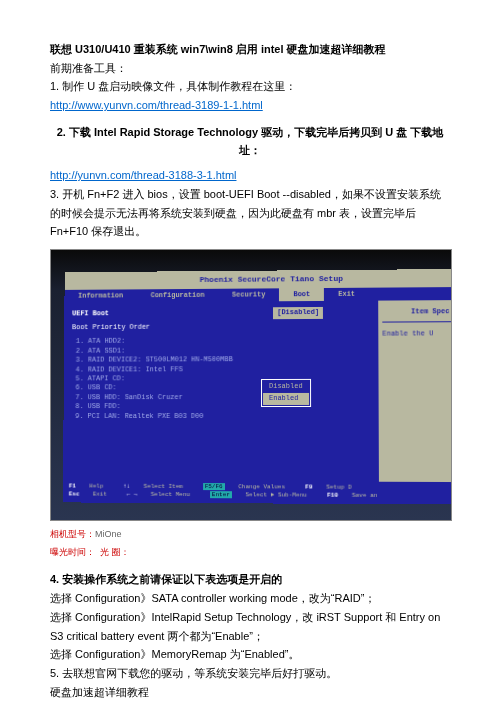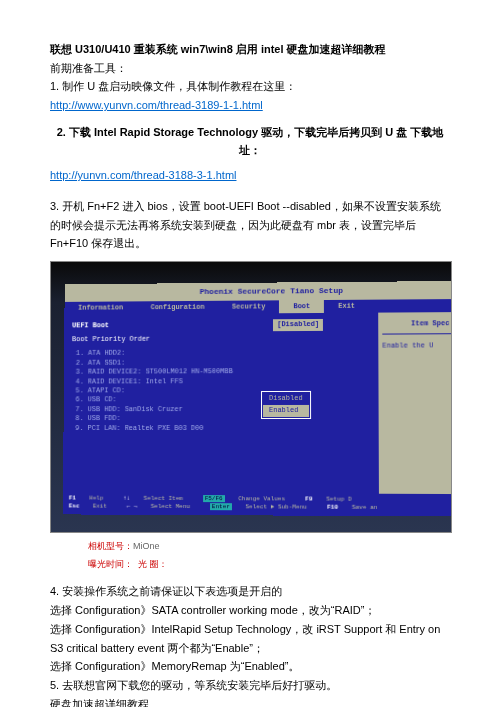--- a/index.html
+++ b/index.html
@@ -99,37 +99,37 @@
     color: #b8b8a0;
     display: flex;
     flex-wrap: wrap;
     padding: 2px 6px 4px 6px;
     font-size: 6px;
     line-height: 1.3;
   }
   .bios-footer span { margin-right: 10px; }
   .fkey { color: #fff; font-weight: bold; }
   .cyan { background: #2aa; color: #003; padding: 0 2px; }
-  .meta { font-size: 9px; margin-top: 3px; margin-left: 38px; }
-  .para { margin-top: 10px; }
+  .meta { font-size: 9px; margin-top: 3px; }
+  .para { margin-top: 10px; font-weight: bold; }
 </style>
 </head>
 <body>
 
 
 
 <div class="title">联想 U310/U410 重装系统 win7\win8 启用 intel 硬盘加速超详细教程</div>
 <div>前期准备工具：</div>
 <div>1. 制作 U 盘启动映像文件，具体制作教程在这里：</div>
 <a class="link">http://www.yunvn.com/thread-3189-1-1.html</a>
 
 <div class="bold" style="margin-top:8px">2. 下载 Intel Rapid Storage Technology  驱动，下载完毕后拷贝到 U 盘  下载地址：</div>
 <div style="margin-top:6px"><a class="link">http://yunvn.com/thread-3188-3-1.html</a></div>
 
-<div style="margin-top:12px">3. 开机 Fn+F2 进入 bios，设置 boot-UEFI Boot --disabled，如果不设置安装系统的时候会提示无法再将系统安装到硬盘，因为此硬盘有 mbr 表，设置完毕后 Fn+F10 保存退出。</div>
+<div style="margin-top:0">3. 开机 Fn+F2 进入 bios，设置 boot-UEFI Boot --disabled，如果不设置安装系统的时候会提示无法再将系统安装到硬盘，因为此硬盘有 mbr 表，设置完毕后 Fn+F10 保存退出。</div>
 
 <div class="bios-screenshot">
   <div class="bios-setup">
     <div class="bios-header">Phoenix SecureCore Tiano Setup</div>
     <div class="bios-menubar">
       <span>Information</span>
       <span>Configuration</span>
       <span>Security</span>
       <span class="active">Boot</span>
       <span>Exit</span>

